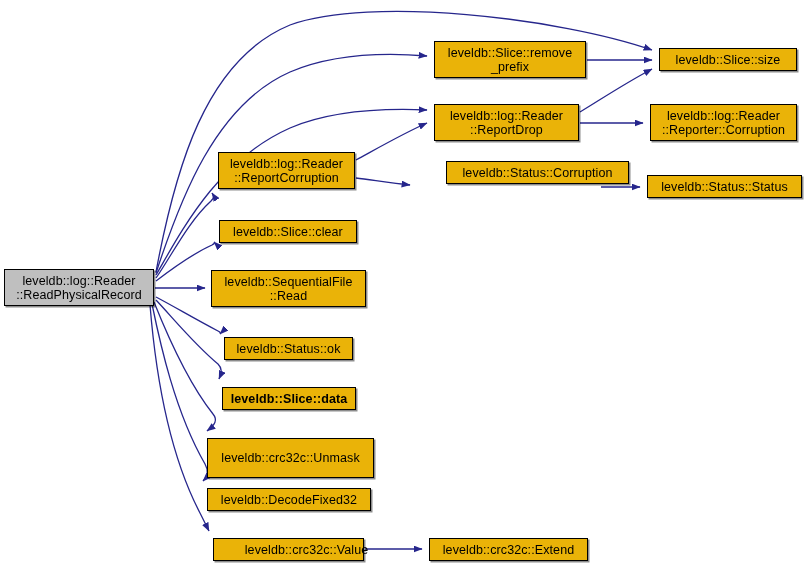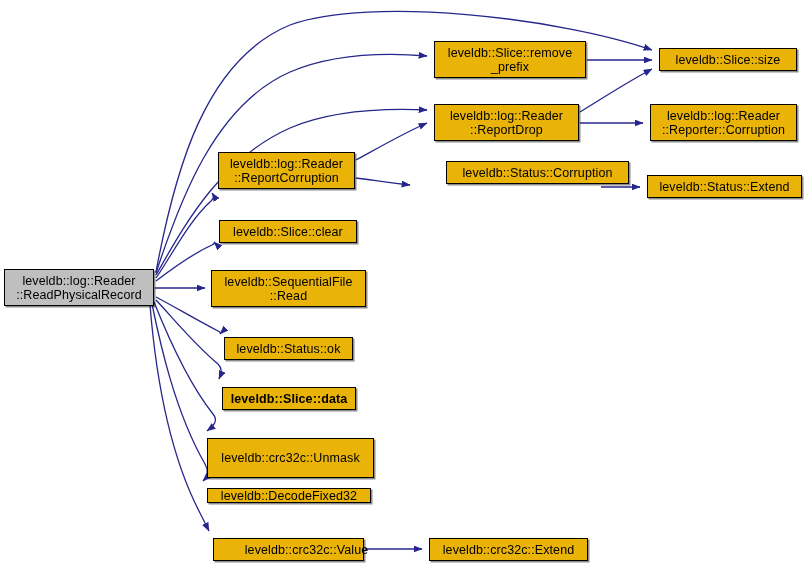--- a/index.html
+++ b/index.html
@@ -84,24 +84,24 @@
       <div class="gnode" style="left: 434px; top: 41px; width: 152px; height: 37px;"><span class="gnode-label">leveldb::Slice::remove
 _prefix</span></div>
       <div class="gnode" style="left: 659px; top: 48px; width: 138px; height: 23px;"><span class="gnode-label">leveldb::Slice::size</span></div>
       <div class="gnode" style="left: 434px; top: 104px; width: 145px; height: 37px;"><span class="gnode-label">leveldb::log::Reader
 ::ReportDrop</span></div>
       <div class="gnode" style="left: 650px; top: 104px; width: 147px; height: 37px;"><span class="gnode-label">leveldb::log::Reader
 ::Reporter::Corruption</span></div>
       <div class="gnode" style="left: 218px; top: 152px; width: 137px; height: 37px;"><span class="gnode-label">leveldb::log::Reader
 ::ReportCorruption</span></div>
       <div class="gnode" style="left: 417px; top: 161px; width: 183px; height: 23px; margin-left: 29px;"><span class="gnode-label">leveldb::Status::Corruption</span></div>
-      <div class="gnode" style="left: 647px; top: 175px; width: 155px; height: 23px;"><span class="gnode-label">leveldb::Status::Extend</span></div>
+      <div class="gnode" style="left: 647px; top: 175px; width: 155px; height: 23px;"><span class="gnode-label">leveldb::Status::Status</span></div>
       <div class="gnode" style="left: 219px; top: 220px; width: 138px; height: 23px;"><span class="gnode-label">leveldb::Slice::clear</span></div>
       <div class="gnode" style="left: 211px; top: 270px; width: 155px; height: 37px;"><span class="gnode-label">leveldb::SequentialFile
 ::Read</span></div>
       <div class="gnode" style="left: 224px; top: 337px; width: 129px; height: 23px; text-align: right;"><span class="gnode-label">leveldb::Status::ok</span></div>
       <div class="gnode" style="left: 222px; top: 387px; width: 134px; height: 23px; font-weight: bold;"><span class="gnode-label">leveldb::Slice::data</span></div>
       <div class="gnode" style="left: 207px; top: 438px; width: 167px; height: 40px;"><span class="gnode-label">leveldb::crc32c::Unmask</span></div>
-      <div class="gnode" style="left: 207px; top: 488px; width: 164px; height: 15px;"><span class="gnode-label">leveldb::DecodeFixed32</span></div>
+      <div class="gnode" style="left: 207px; top: 488px; width: 164px; height: 23px;"><span class="gnode-label">leveldb::DecodeFixed32</span></div>
       <div class="gnode" style="left: 213px; top: 538px; width: 151px; height: 23px; padding-left: 39px;"><span class="gnode-label">leveldb::crc32c::Value</span></div>
       <div class="gnode" style="left: 429px; top: 538px; width: 159px; height: 23px;"><span class="gnode-label">leveldb::crc32c::Extend</span></div>
     </div>
 </div>
 
 </body></html>

